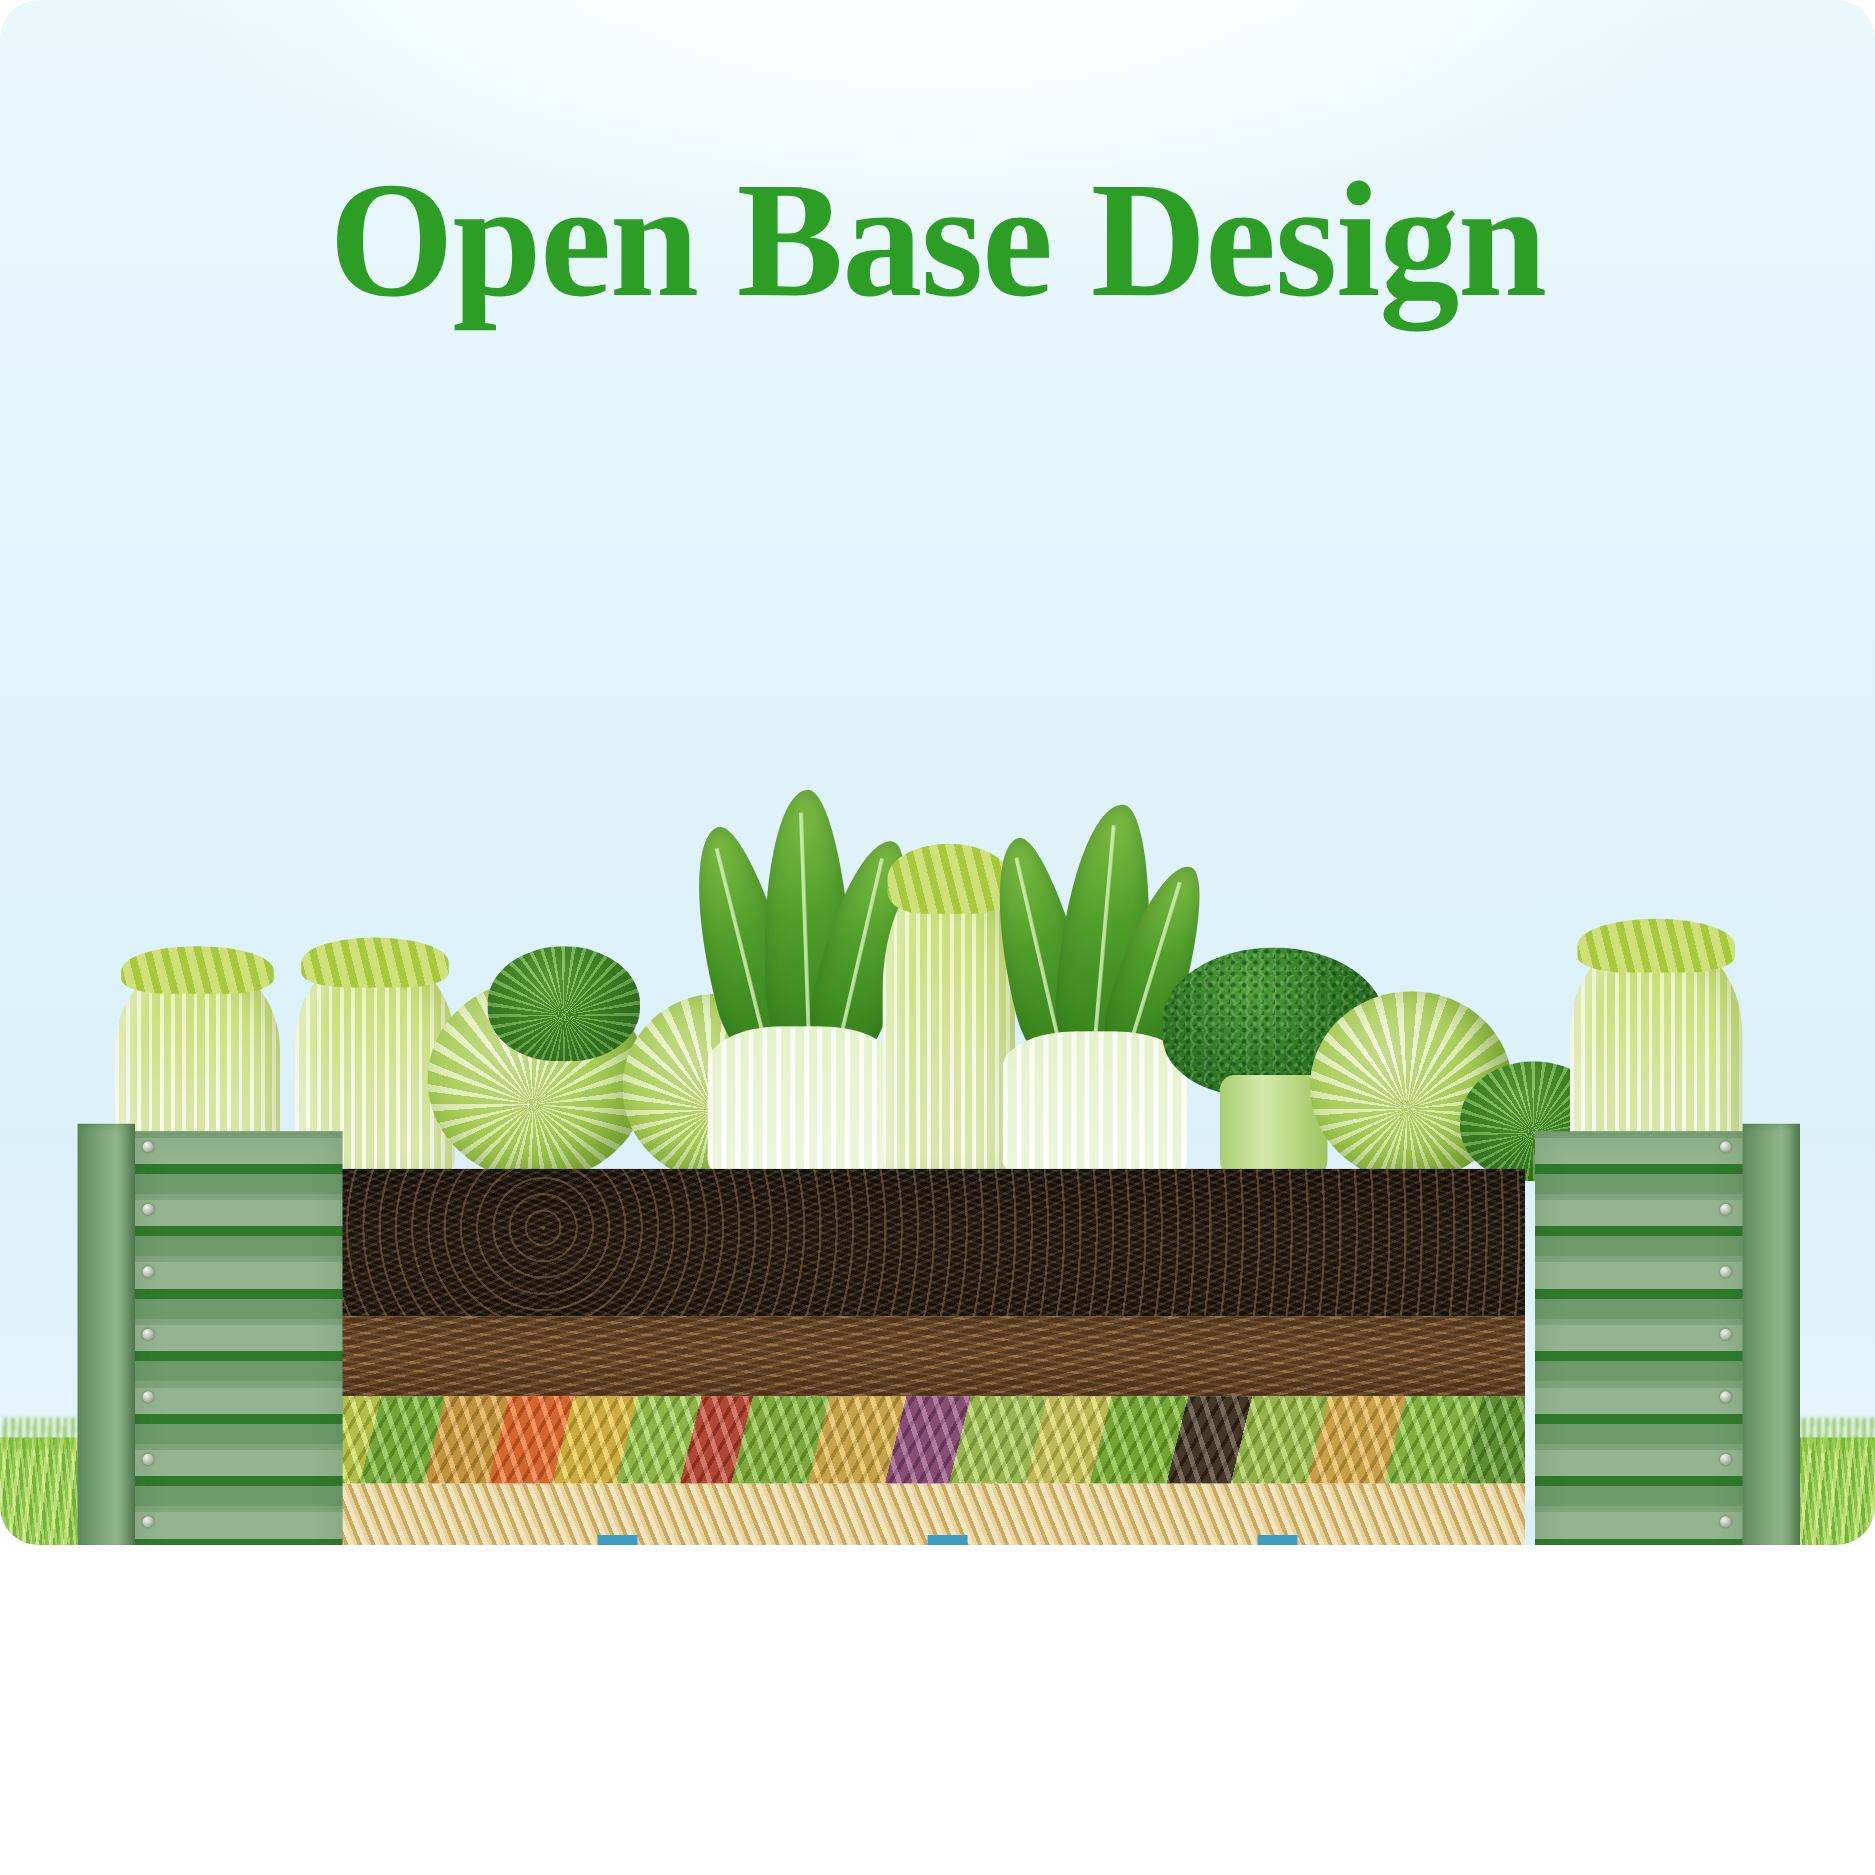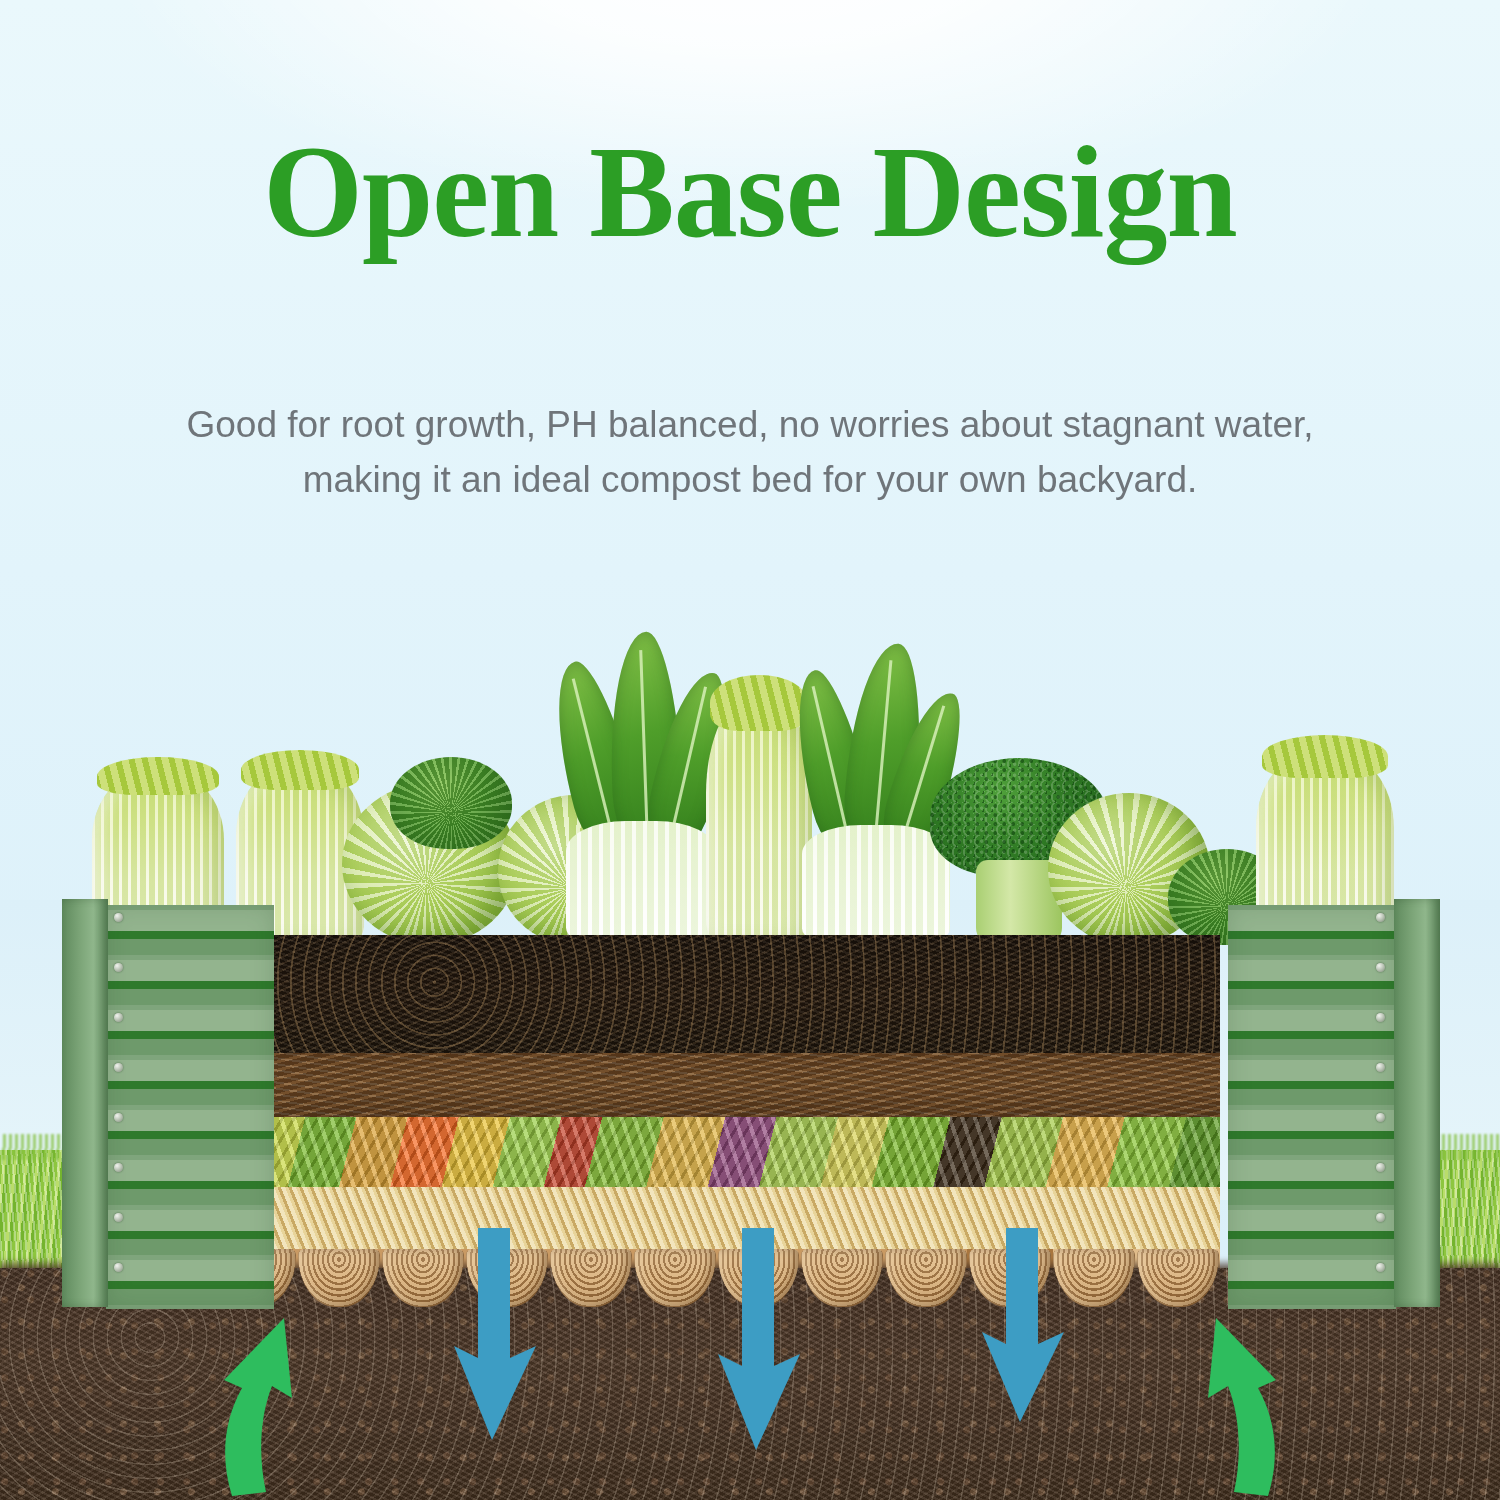--- a/index.html
+++ b/index.html
@@ -6,25 +6,26 @@
   * { margin:0; padding:0; box-sizing:border-box; }
 
   body {
     width:1500px; height:1500px;
     font-family:"Liberation Sans", sans-serif;
     overflow:hidden; position:relative;
   }
 
   #stage {
     position:relative;
-    width:1500px; height:1500px;
+    width:1500px; height:1236px;
     overflow:hidden;
     background:
       radial-gradient(ellipse 900px 380px at 50% -60px, #ffffff 0%, rgba(255,255,255,0.85) 28%, rgba(255,255,255,0) 72%),
       linear-gradient(180deg, #eaf8fc 0%, #e2f4fb 38%, #ddf1fa 66%, #d9eff9 100%);
+    border-radius: 31px;
   }
 
   
   .headline {
     position:absolute; top:126px; left:0; width:1500px;
     text-align:center;
     font-family:"Liberation Serif", serif;
     font-weight:700;
     font-size:132px;
     line-height:1.0;
@@ -270,24 +271,20 @@
   .arrows { position:absolute; left:0; top:1240px; width:1500px; height:260px; z-index:7; }
   .arrow { position:absolute; }
 </style>
 </head>
 <body>
 
 <div id="stage">
 
   <div class="headline">Open Base Design</div>
 
-  <div class="subhead">
-    <span>Good for root growth, PH balanced, no worries about stagnant water,</span><br>
-    <span>making it an ideal compost bed for your own backyard.</span>
-  </div>
 
   <div class="sky-low"></div>
 
   <div class="veg-zone">
 
     <div class="veg napa" style="left:92px;  width:132px; height:176px;"></div>
 
     <div class="veg napa" style="left:236px; width:128px; height:182px;"></div>
 
     <div class="veg cabbage" style="left:342px; width:176px; height:162px;"></div>

